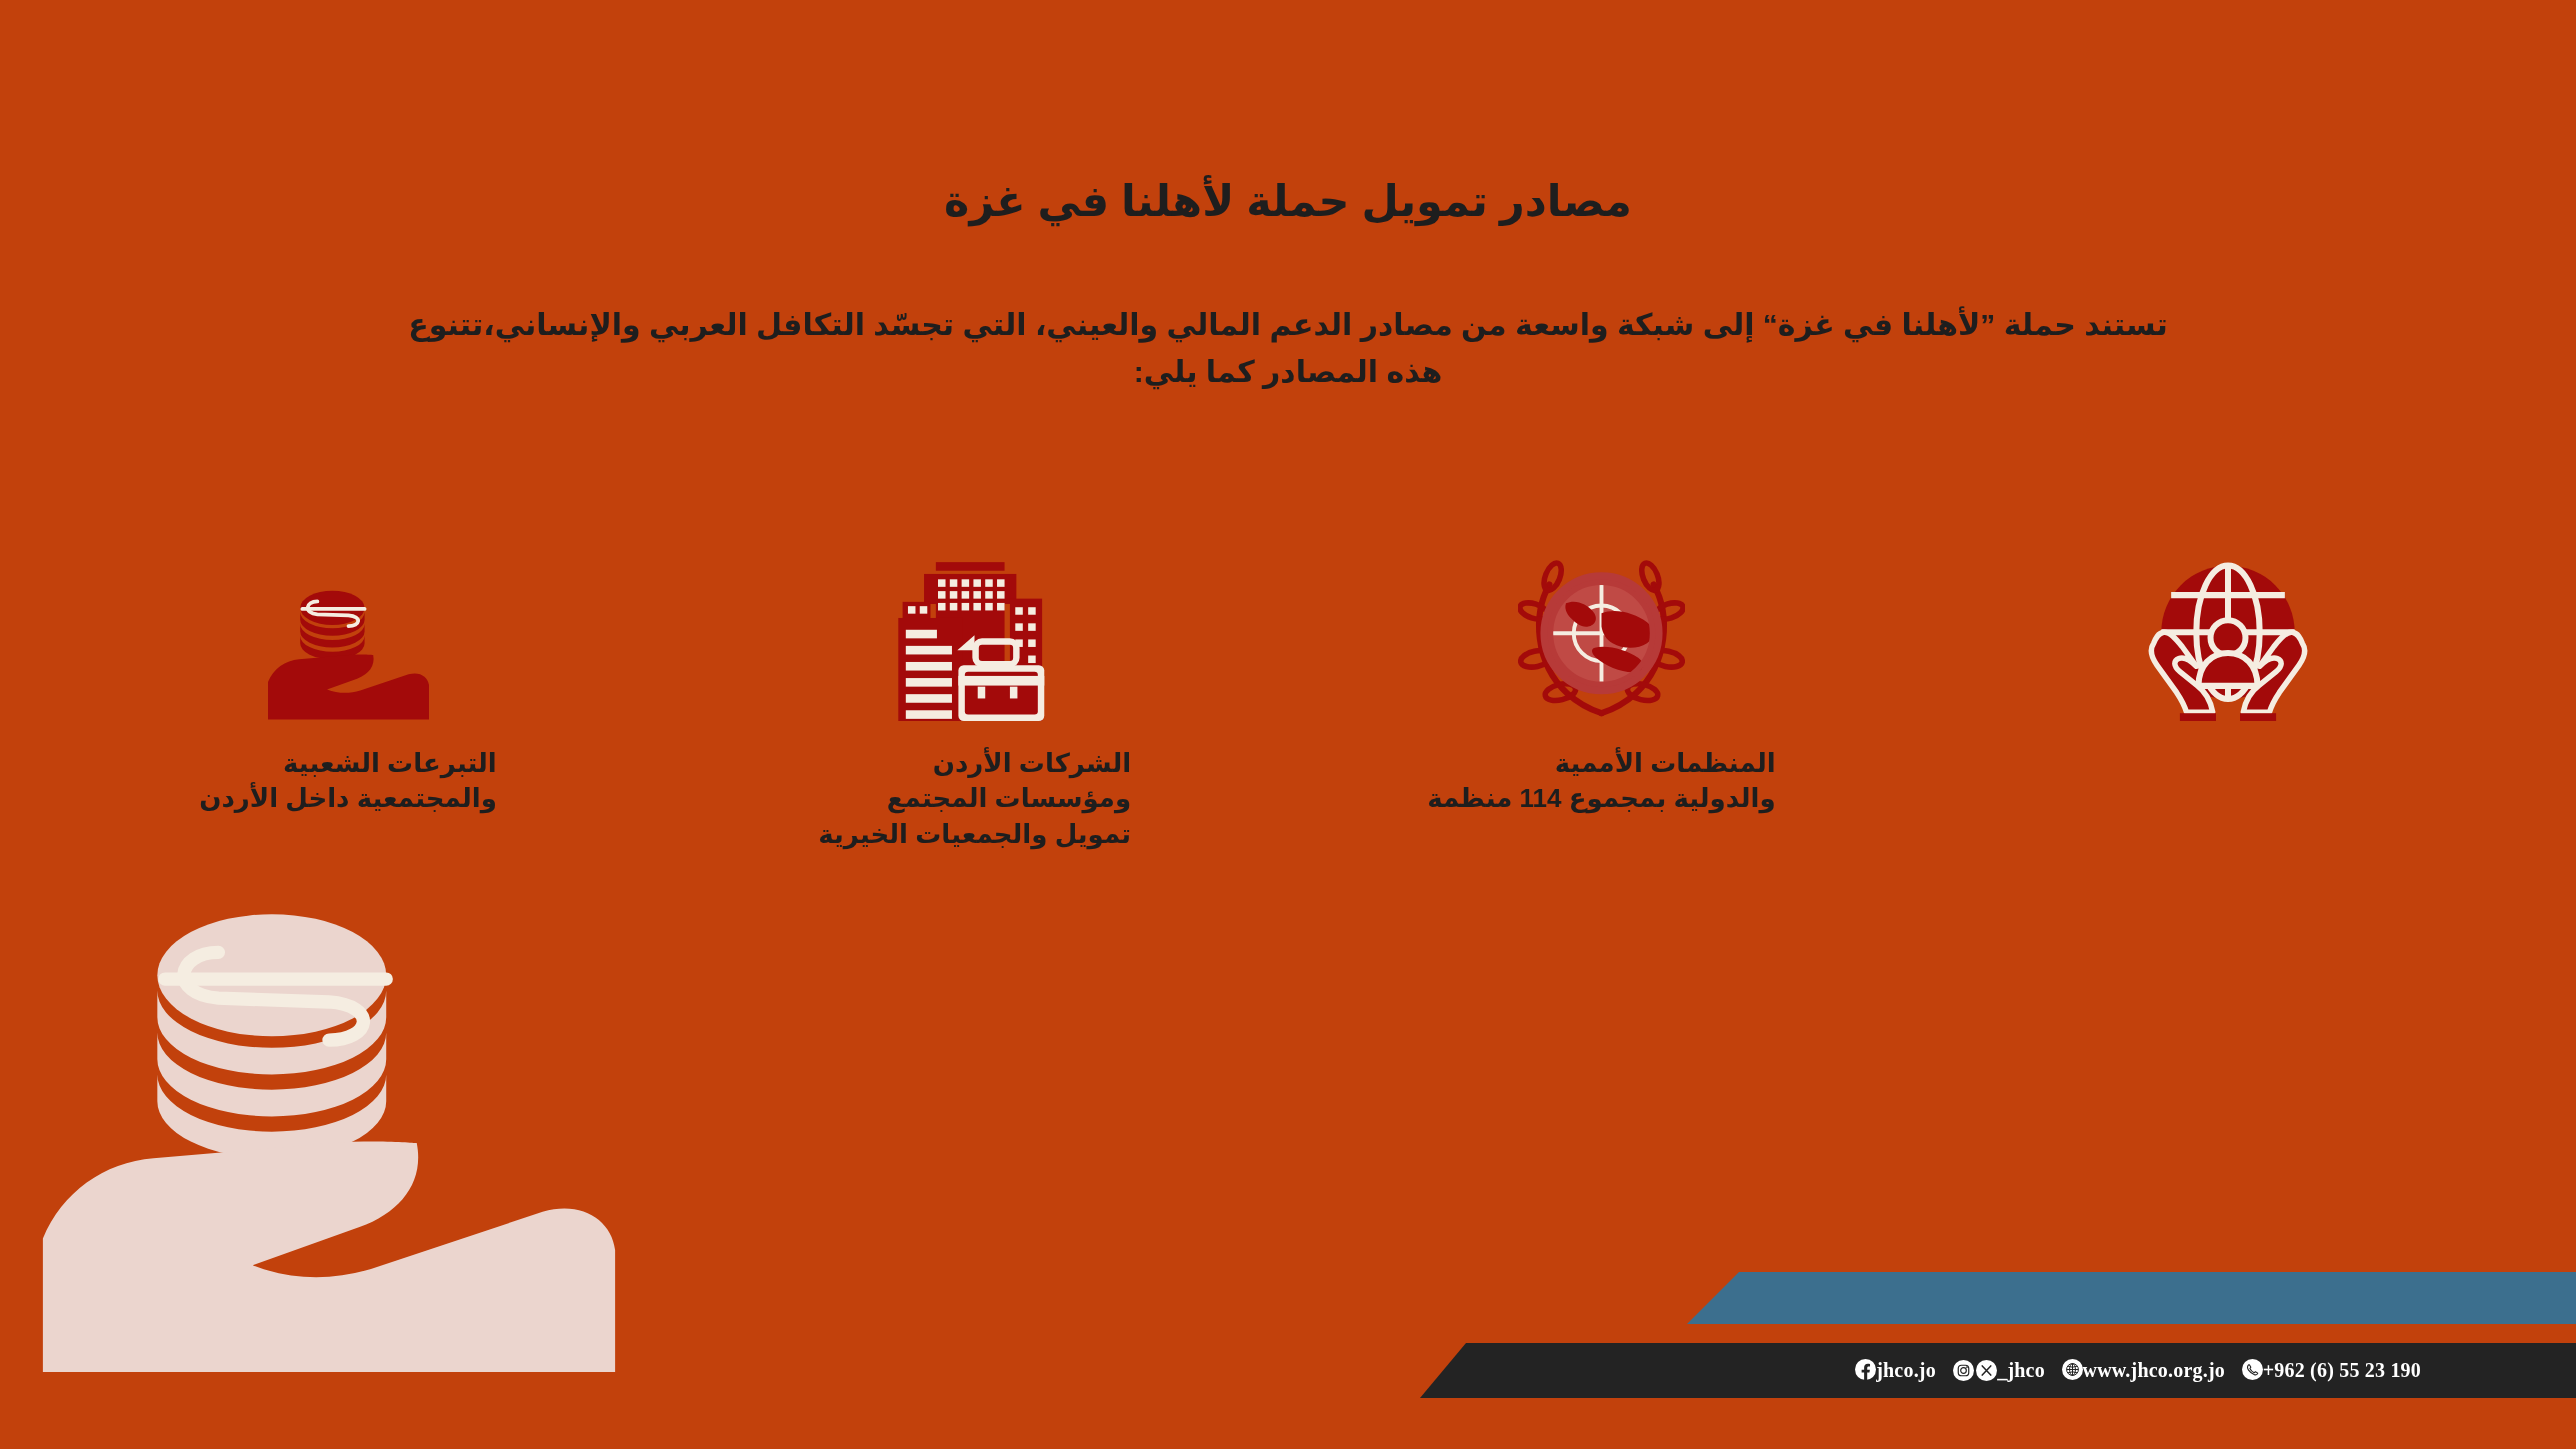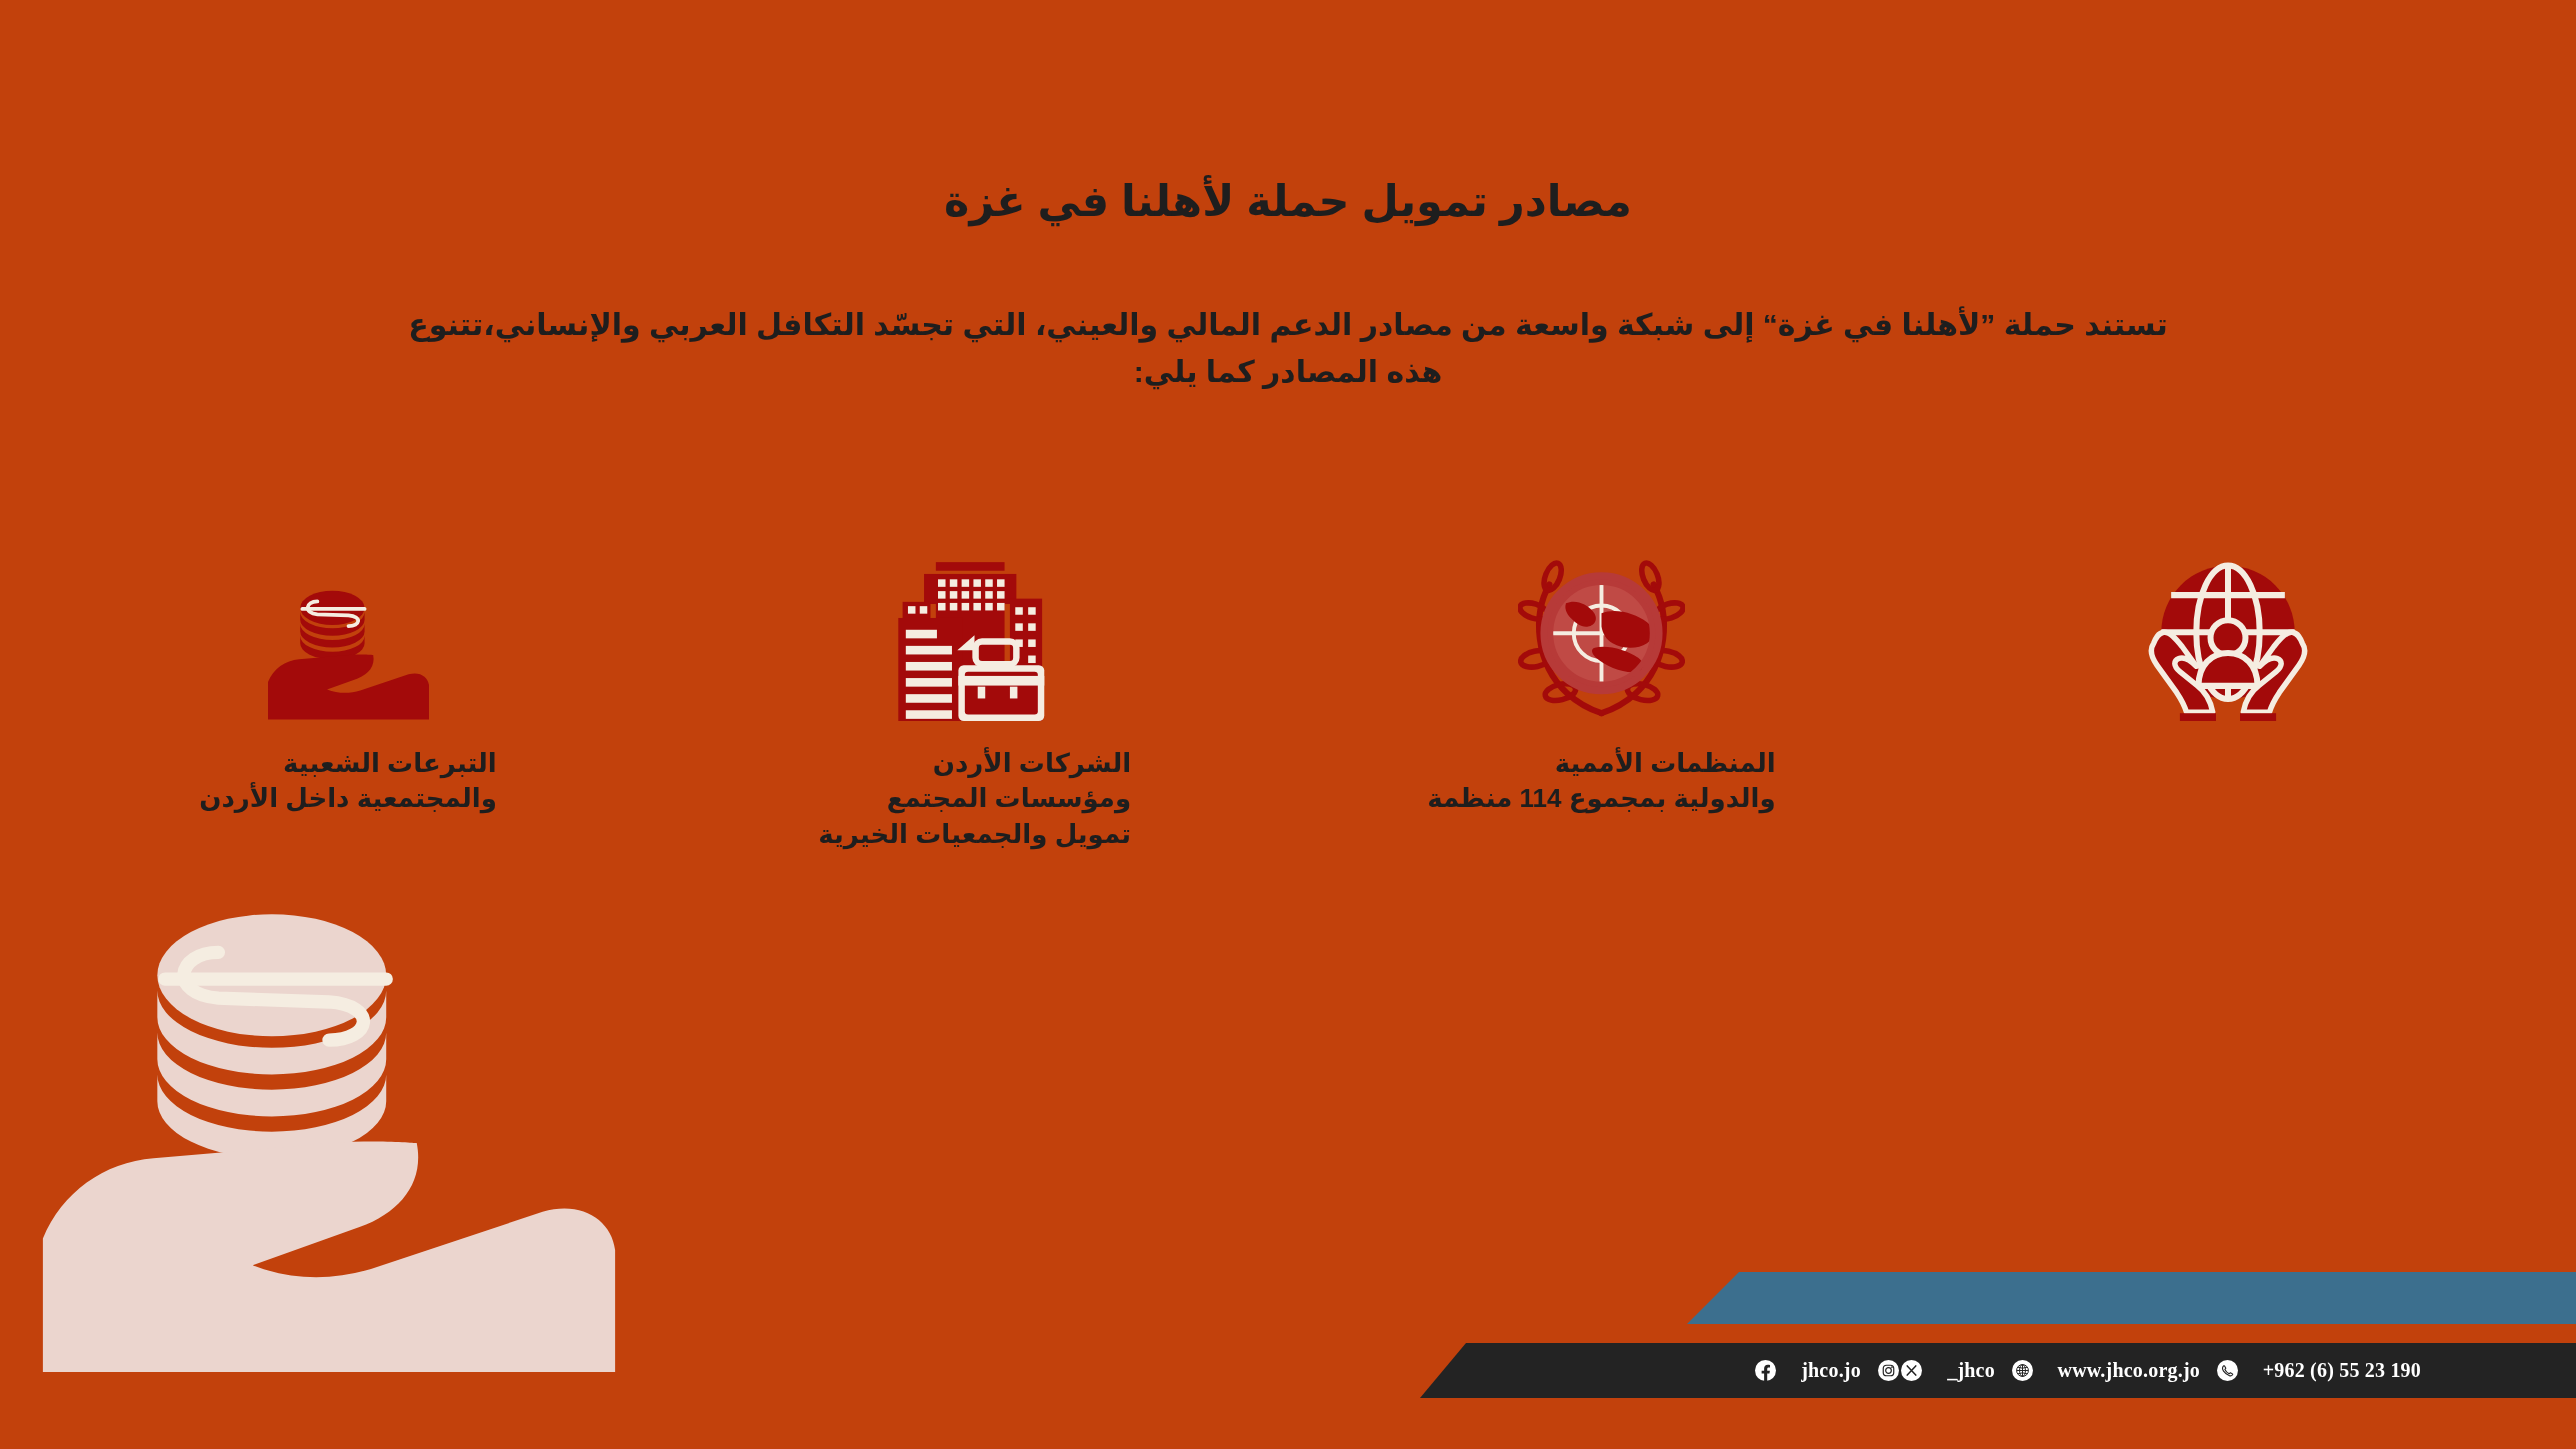--- a/index.html
+++ b/index.html
@@ -119,22 +119,21 @@
     display: flex;
     flex-direction: row-reverse;
     align-items: center;
     justify-content: flex-start;
     padding-right: 155px;
     box-sizing: border-box;
     direction: ltr;
   }
   .contact-group {
     display: flex;
-    align-items: center;
-    gap: 25px;
+    gap: 0;
     margin-right: 0;
     margin-left: 16.7px;
   }
   .contact-text {
     color: #FFFFFF;
     font-family: "Liberation Serif", "DejaVu Serif", serif;
     font-size: 20px;
     font-weight: 700;
     white-space: nowrap;
     letter-spacing: 0.2px;

